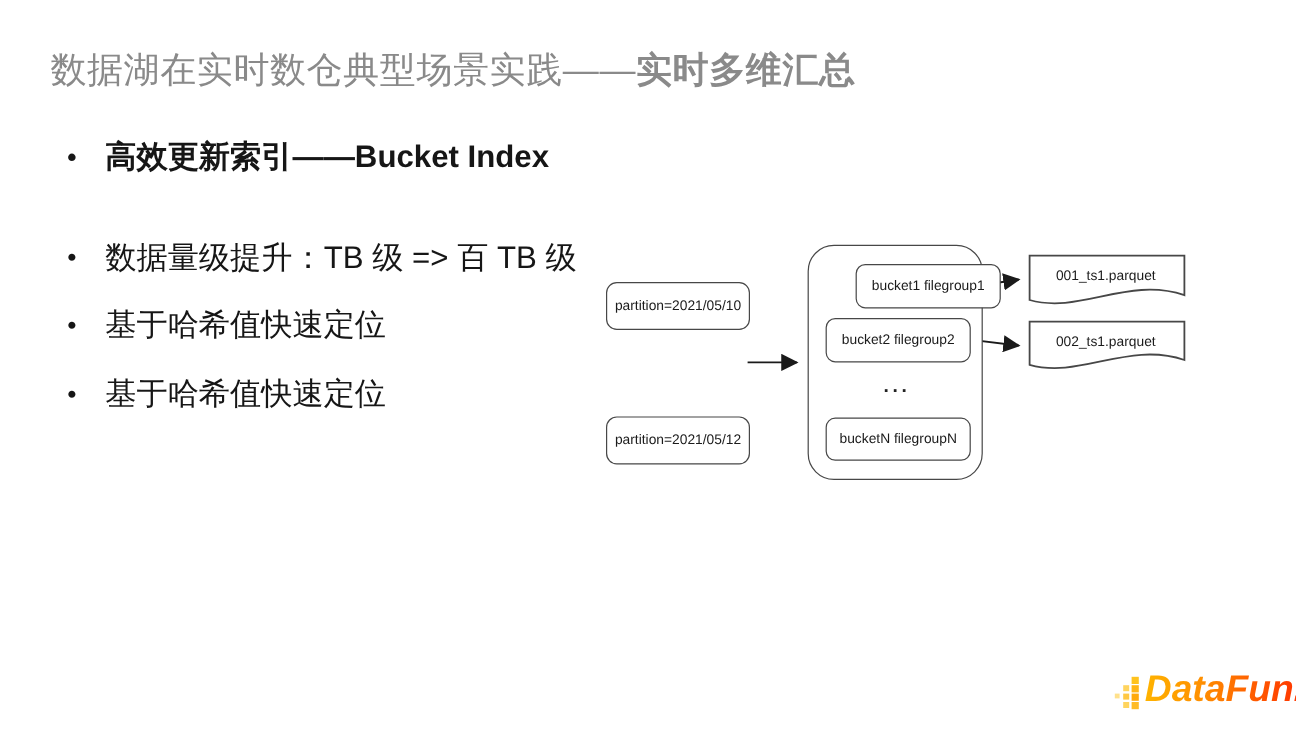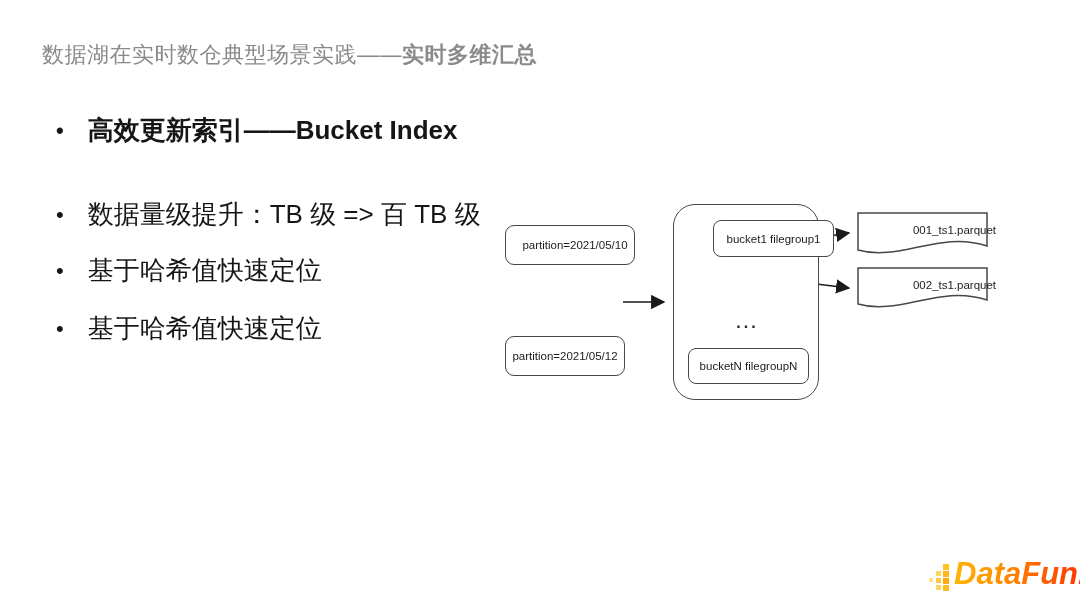--- a/index.html
+++ b/index.html
@@ -1,21 +1,21 @@
 <!DOCTYPE html>
 <html><head>
 <meta charset="utf-8">
 <style>
   html,body{margin:0;padding:0;background:#ffffff;}
   .slide{
     position:relative;width:1080px;height:608px;background:#ffffff;
     overflow:hidden;font-family:"Liberation Sans",sans-serif;
   }
   .title{
-    position:absolute;left:42px;top:42px;font-size:22px;line-height:1.15;
+    position:absolute;left:42px;top:42px;font-size:30px;line-height:1.15;
     color:#8a8a8a;letter-spacing:.5px;white-space:nowrap;
   }
   .title .em{font-weight:700;}
   .bullet{
     position:absolute;left:56px;display:flex;align-items:flex-start;
     color:#161616;font-size:26px;line-height:1.15;white-space:nowrap;
   }
   .bullet .marker{font-size:22px;margin-right:24px;padding-top:2px;}
   .bullet.b1{top:116px;font-weight:700;}
   .bullet.b2{top:200px;}
@@ -23,34 +23,34 @@
   .bullet.b4{top:314px;}
 
   .diagram{position:absolute;left:0;top:0;width:1080px;height:608px;}
   .diagram svg{position:absolute;left:0;top:0;}
   .pbox,.bbox{
     position:absolute;background:#ffffff;border:1.5px solid #474747;
     display:flex;align-items:center;justify-content:center;
     font-size:11.5px;color:#1b1b1b;white-space:nowrap;
   }
   .pbox{left:505px;width:118px;height:38px;border-radius:9px;}
-  .pbox.p1{top:225px;padding-left:10px;} .pbox.p2{top:283px;} .pbox.p3{top:336px;}
+  .pbox.p1{top:235px;} .pbox.p2{top:283px;} .pbox.p3{top:347px;}
   .group{
     position:absolute;left:673px;top:204px;width:144px;height:194px;
     border:1.5px solid #474747;border-radius:22px;background:#ffffff;
   }
   .bbox{left:688px;width:119px;height:35px;border-radius:8px;}
   .bbox.k1{top:220px;margin-left:25px;} .bbox.k2{top:265px;} .bbox.kn{top:348px;height:34px;}
   .dots{
     position:absolute;left:688px;top:310px;width:119px;height:26px;
     display:flex;align-items:center;justify-content:center;
     font-size:16px;font-weight:700;letter-spacing:3px;color:#222222;
   }
   .doc-label{
-    position:absolute;left:898px;width:113px;height:30px;
+    position:absolute;left:865px;width:113px;height:30px;
     display:flex;align-items:center;justify-content:center;
     font-size:11.5px;color:#1b1b1b;white-space:nowrap;
   }
   .doc-label.d1{top:215px;} .doc-label.d2{top:270px;}
 
   .logo{position:absolute;left:928px;top:556px;width:140px;height:42px;}
   .cluster{position:absolute;left:0;top:8px;width:24px;height:30px;}
   .sq{position:absolute;}
   .logo-text{
     position:absolute;left:26px;top:0;font-size:31px;font-weight:700;
@@ -99,20 +99,21 @@
       <line x1="623" y1="302" x2="664" y2="302" stroke="#1a1a1a" stroke-width="1.6" marker-end="url(#ah)"></line>
       <line x1="808" y1="239" x2="849" y2="233" stroke="#1a1a1a" stroke-width="1.6" marker-end="url(#ah)"></line>
       <line x1="808" y1="283" x2="849" y2="288" stroke="#1a1a1a" stroke-width="1.6" marker-end="url(#ah)"></line>
     </svg>
 
     <div class="pbox p1">partition=2021/05/10</div>
     <div class="pbox p3">partition=2021/05/12</div>
 
     <div class="group"></div>
     <div class="bbox k1">bucket1 filegroup1</div>
+    <div class="bbox k2">bucket2 filegroup2</div>
     <div class="dots">...</div>
     <div class="bbox kn">bucketN filegroupN</div>
 
     <div class="doc-label d1">001_ts1.parquet</div>
     <div class="doc-label d2">002_ts1.parquet</div>
   </div>
 
   <div class="logo">
     <div class="cluster">
       <span class="sq" style="left:15px;top:0;width:6px;height:6px;background:#ffc31e"></span>

